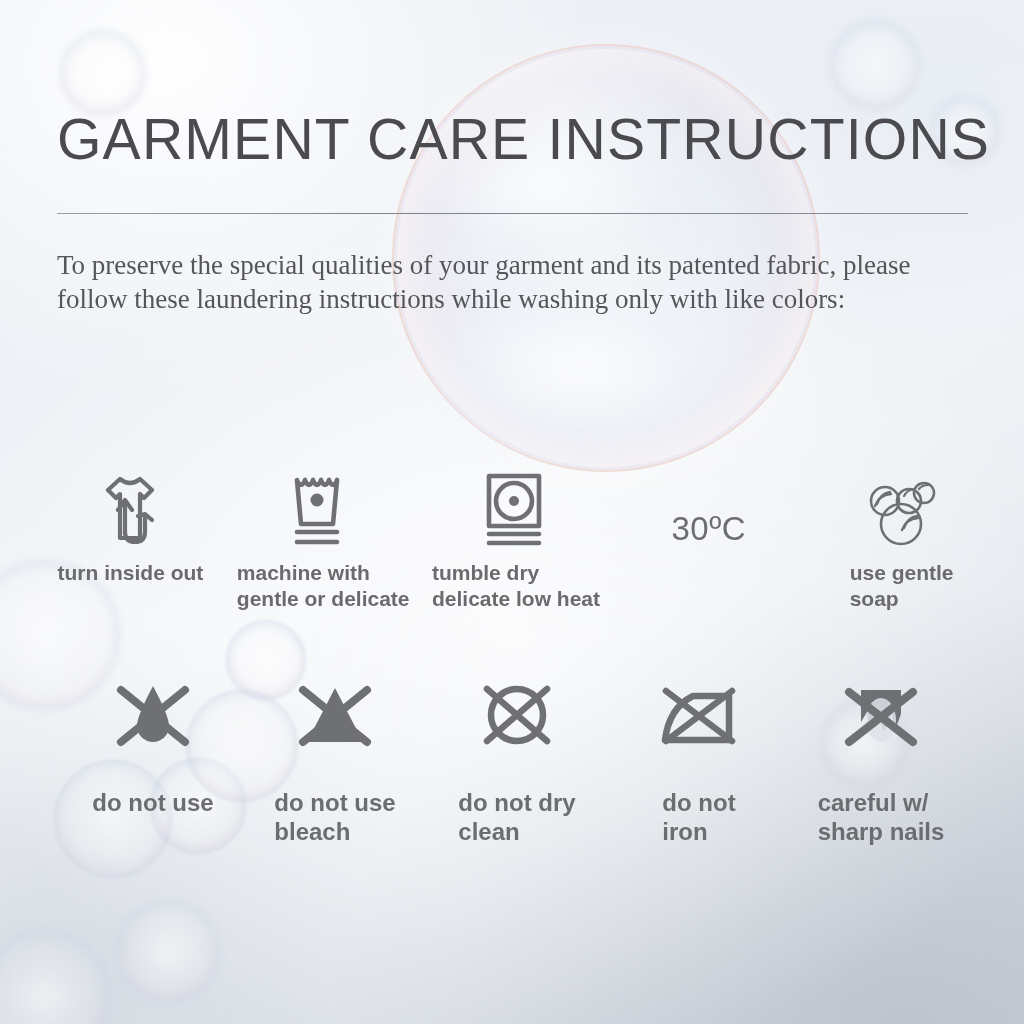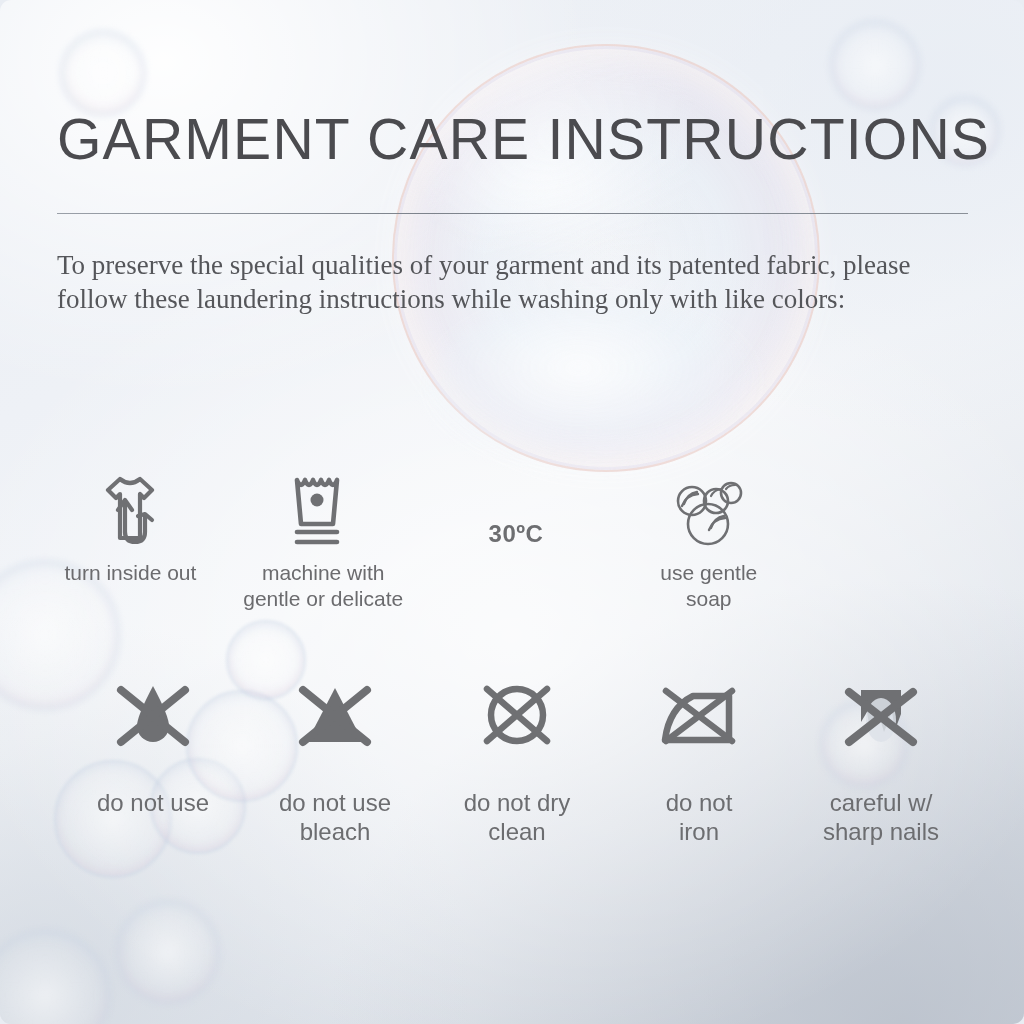--- a/index.html
+++ b/index.html
@@ -10,21 +10,20 @@
   }
   #poster{
     position:relative;width:1024px;height:1024px;overflow:hidden;
     background:
       radial-gradient(ellipse 70% 55% at 16% 6%,  rgba(255,255,255,.95) 0%, rgba(255,255,255,0) 60%),
       radial-gradient(ellipse 60% 50% at 92% 10%, rgba(232,237,244,.9) 0%, rgba(232,237,244,0) 65%),
       radial-gradient(ellipse 80% 60% at 50% 62%, rgba(255,255,255,.75) 0%, rgba(255,255,255,0) 70%),
       radial-gradient(ellipse 90% 70% at 88% 100%, rgba(183,190,201,.75) 0%, rgba(183,190,201,0) 62%),
       radial-gradient(ellipse 70% 60% at 4% 96%,  rgba(198,206,216,.55) 0%, rgba(198,206,216,0) 60%),
       linear-gradient(155deg,#eaeef4 0%,#eef1f6 28%,#f3f5f8 50%,#e4e8ee 74%,#cfd5dd 100%);
-    border-radius: 11px;
   }
   .bg{position:absolute;inset:0;pointer-events:none;}
 
   
   .bigbubble{
     position:absolute;left:392px;top:44px;width:428px;height:428px;border-radius:50%;
     background:
       radial-gradient(circle at 50% 50%, rgba(255,255,255,0) 58%, rgba(255,255,255,.30) 72%, rgba(255,255,255,0) 86%),
       radial-gradient(circle at 38% 22%, rgba(255,255,255,.55) 0%, rgba(255,255,255,0) 34%),
       radial-gradient(circle at 50% 50%,
@@ -87,26 +86,26 @@
   
   .row{position:absolute;display:flex;}
   #row1{left:34px;top:468px;width:964px;}
   #row2{left:62px;top:668px;width:910px;}
   .cell{display:flex;flex-direction:column;align-items:center;}
   #row1 .cell{width:192.8px;}
   #row2 .cell{width:182px;}
   .glyph{height:80px;display:flex;align-items:flex-end;justify-content:center;}
   #row2 .glyph{height:92px;}
   .cap{
-    margin-top:12px;text-align:center;color:#6b6b6e;
-    font-size:21px;line-height:26px;font-weight:400;
+    margin-top:12px;text-align:left;color:#6b6b6e;
+    font-size:21px;line-height:26px;font-weight:700;
   }
   #row2 .cap{margin-top:28px;font-size:24px;line-height:29px;color:#6c6d70;}
   .temp{
-    font-size:24px;font-weight:700;color:#6d6e71;letter-spacing:.5px;
+    font-size:33px;font-weight:400;color:#6d6e71;letter-spacing:.5px;
     display:flex;align-items:flex-end;height:80px;padding-bottom:8px;
   }
   svg{display:block;overflow:visible;}
 </style>
 </head>
 <body>
 
 <div id="poster">
 
   <div class="bg">
@@ -156,20 +155,35 @@
           <line x1="10" y1="62" x2="50" y2="62"></line>
           <line x1="10" y1="72" x2="50" y2="72"></line>
         </svg>
       </div>
       <div class="cap">
         <div>machine with</div>
         <div>gentle or delicate</div>
       </div>
     </div>
 
+    <div class="cell">
+      <div class="glyph">
+        <svg width="70" height="78" viewBox="0 0 70 78" fill="none" stroke="#6f7073" stroke-width="4.6" stroke-linejoin="round" stroke-linecap="round">
+          <rect x="8" y="6" width="50" height="50"></rect>
+          <circle cx="33" cy="31" r="18"></circle>
+          <circle cx="33" cy="31" r="5" fill="#6f7073" stroke="none"></circle>
+          <line x1="8" y1="64" x2="58" y2="64"></line>
+          <line x1="8" y1="73" x2="58" y2="73"></line>
+        </svg>
+      </div>
+      <div class="cap">
+        <div>tumble dry</div>
+        <div>delicate low heat</div>
+      </div>
+    </div>
 
     <div class="cell">
       <div class="temp">30ºC</div>
     </div>
 
     <div class="cell">
       <div class="glyph">
         <svg width="80" height="78" viewBox="0 0 80 78" fill="none" stroke="#6f7073" stroke-width="2.6" stroke-linejoin="round" stroke-linecap="round">
           <circle cx="39" cy="54" r="20"></circle>
           <circle cx="23" cy="31" r="14"></circle>

